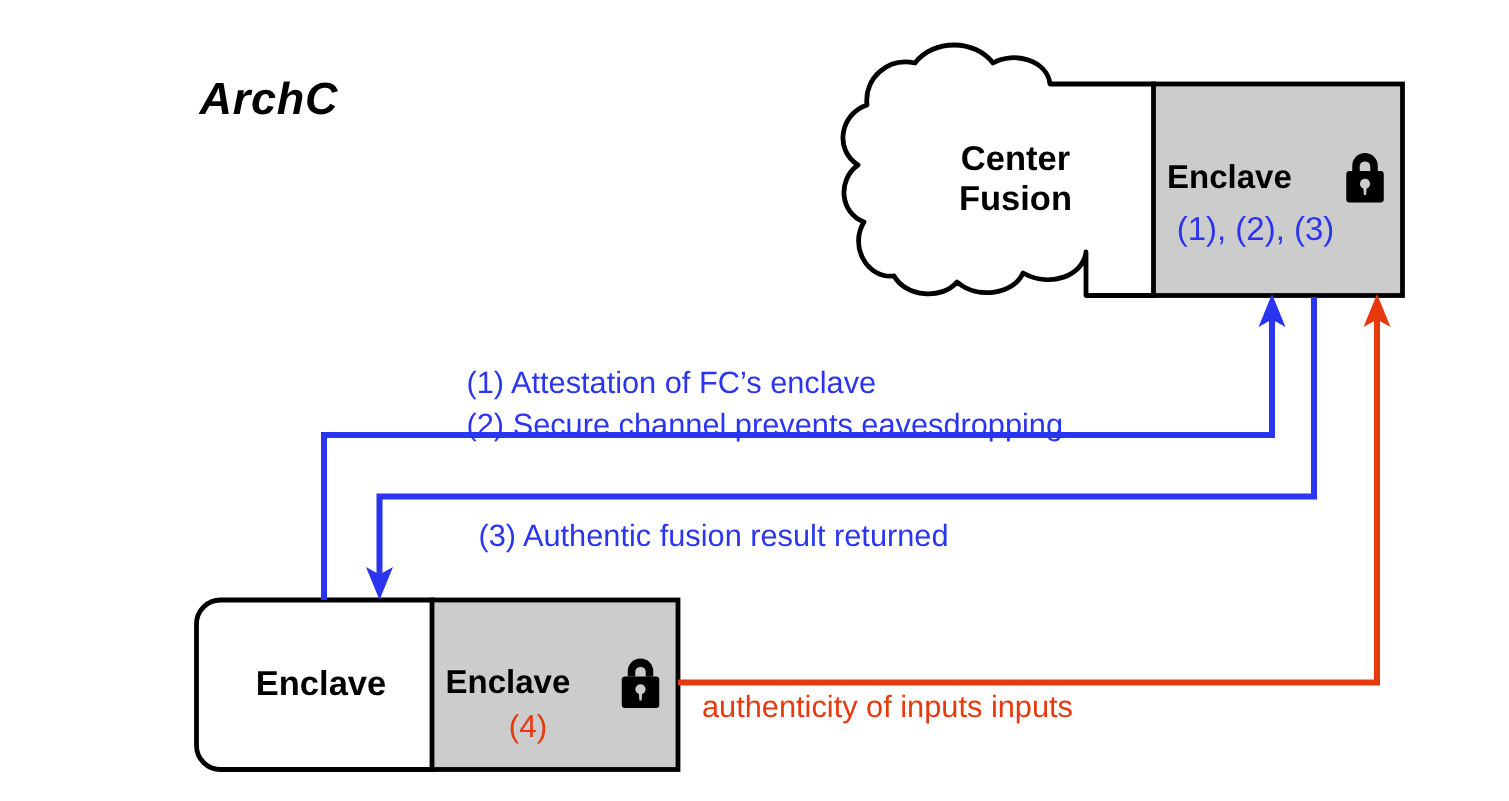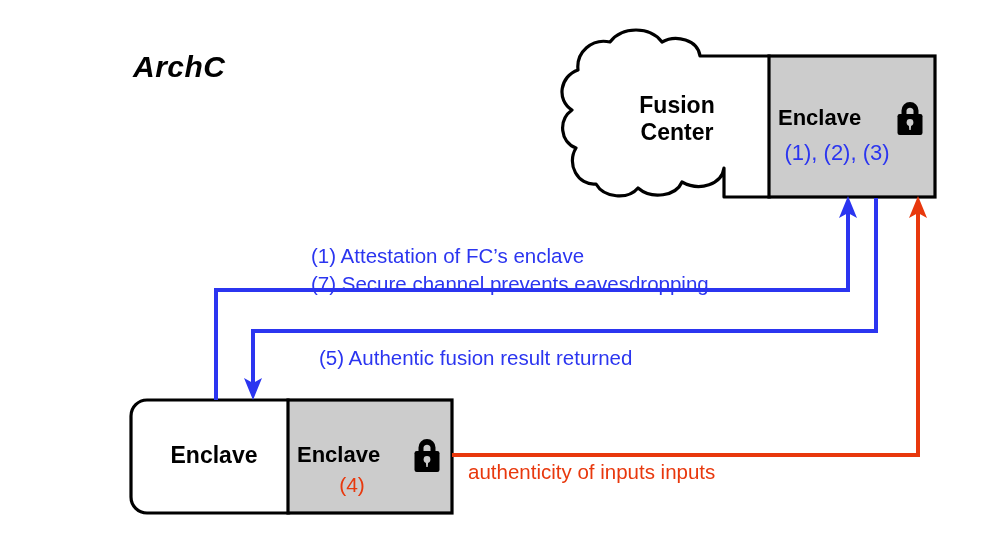--- a/index.html
+++ b/index.html
@@ -169,37 +169,37 @@
     <path d="M 253 400 L 244 378 L 253 383 L 262 378 Z" fill="#2b35f0"></path>
 
     <path d="M 452 455 L 918 455 L 918 212" fill="none" stroke="#e8380d" stroke-width="4"></path>
     <path d="M 918 196 L 909 218 L 918 213 L 927 218 Z" fill="#e8380d"></path>
 
   </svg>
 
   <div class="title">ArchC</div>
 
   <div class="cloud-label">
+    <div>Center</div>
     <div>Fusion</div>
-    <div>Center</div>
   </div>
 
   <div class="fc-enclave-title">Enclave</div>
   <div class="fc-enclave-sub">(1), (2), (3)</div>
 
   <div class="sensor-label">Enclave</div>
   <div class="sensor-enclave-title">Enclave</div>
   <div class="sensor-enclave-sub">(4)</div>
 
   <div class="note note-blue" id="note-1-2">
     <div>(1) Attestation of FC’s enclave</div>
-    <div>(7) Secure channel prevents eavesdropping</div>
+    <div>(2) Secure channel prevents eavesdropping</div>
   </div>
 
   <div class="note note-blue" id="note-3">
-    <div>(5) Authentic fusion result returned</div>
+    <div>(3) Authentic fusion result returned</div>
   </div>
 
   <div class="note note-red" id="note-4">
     <div>authenticity of inputs inputs</div>
   </div>
 
 </div>
 
 </body></html>

